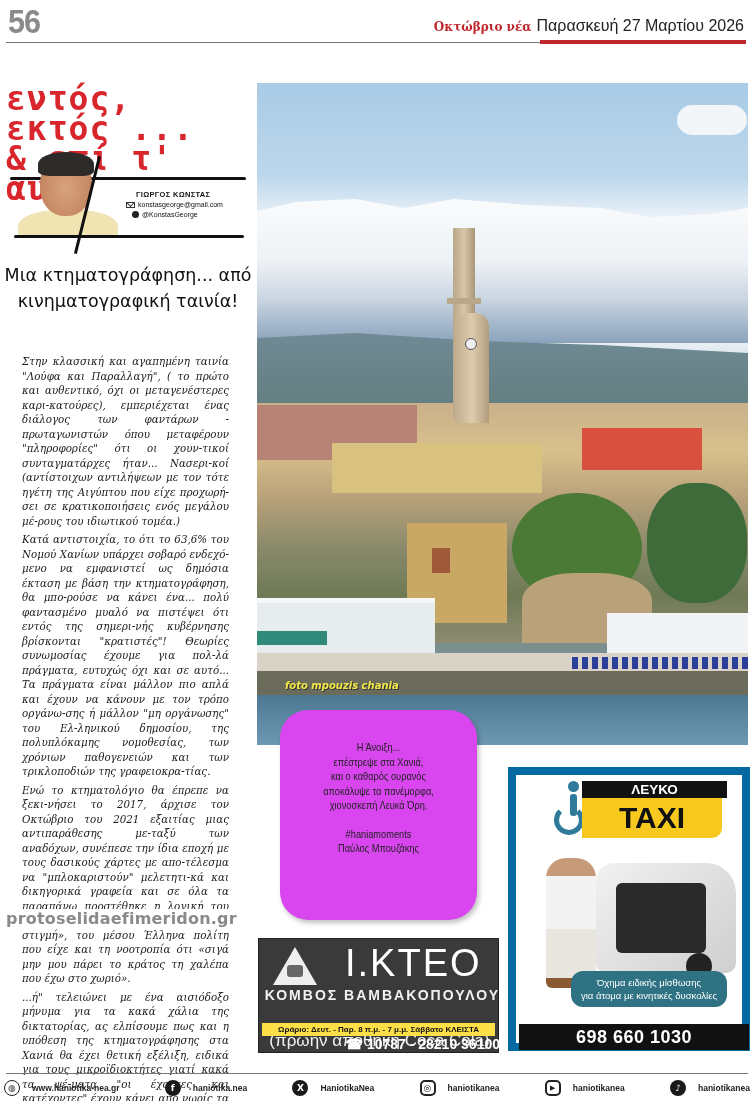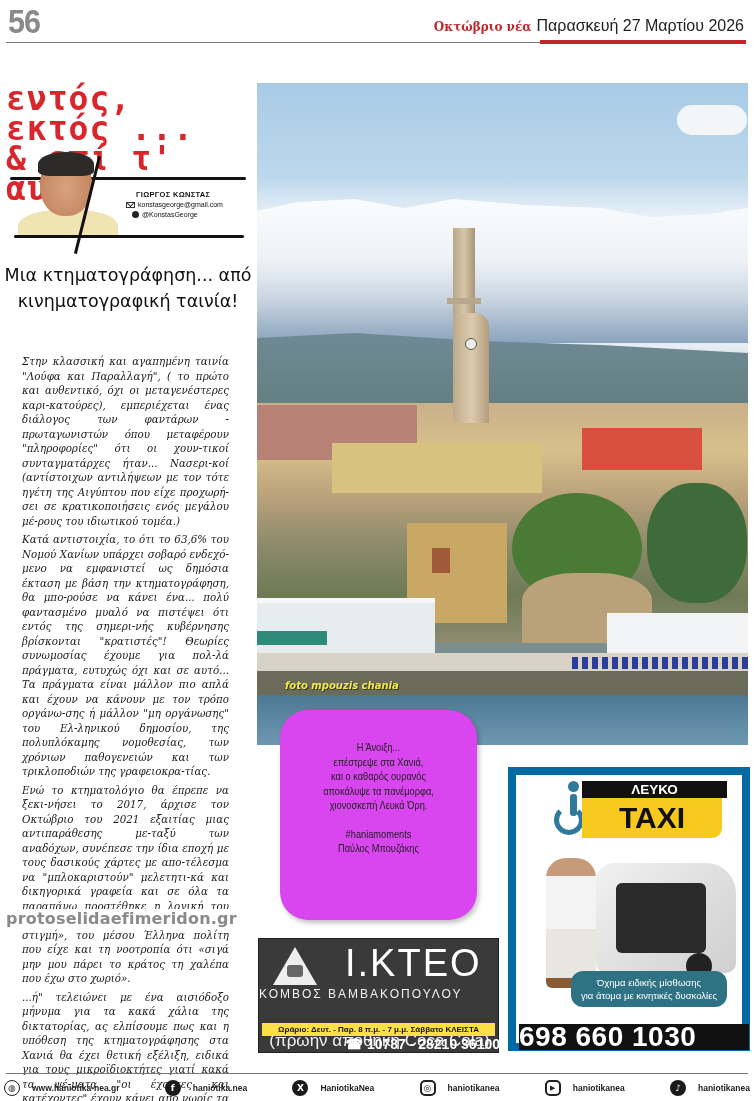--- a/index.html
+++ b/index.html
@@ -74,40 +74,40 @@
   .caption-box { position: absolute; left: 280px; top: 710px; width: 197px; height: 210px; background: #d946ef; border-radius: 28px; box-shadow: 2px 3px 5px rgba(0,0,0,0.25); }
   .caption-text { position: absolute; left: 0; top: 30px; width: 197px; text-align: center; font-family: "Liberation Sans", sans-serif; font-size: 10.5px; line-height: 14.5px; color: #222; transform: scaleX(0.88); transform-origin: center; }
   .caption-text .gap { height: 14px; }
 
   
   .ad-kteo { position: absolute; left: 258px; top: 938px; width: 241px; height: 115px; background: #3a3a3a; border: 1px solid #222; }
   .kteo-logo { position: absolute; left: 14px; top: 8px; width: 44px; height: 38px; }
   .kteo-tri { width: 0; height: 0; border-left: 22px solid transparent; border-right: 22px solid transparent; border-bottom: 38px solid #eeeeee; }
   .kteo-car { position: absolute; left: 14px; top: 18px; width: 16px; height: 12px; background: #666; border-radius: 3px; }
   .kteo-title { position: absolute; left: 62px; top: 2px; font-family: "Liberation Sans", sans-serif; font-size: 38px; line-height: 44px; color: #ffffff; letter-spacing: 2px; margin-left: 24px; }
-  .kteo-sub { position: absolute; left: 0; top: 48px; width: 241px; text-align: left; font-family: "Liberation Sans", sans-serif; font-weight: normal; font-size: 12px; color: #f2f2f2; letter-spacing: 2px; }
+  .kteo-sub { position: absolute; left: 0; top: 48px; width: 241px; text-align: right; font-family: "Liberation Sans", sans-serif; font-weight: bold; font-size: 14px; color: #f2f2f2; letter-spacing: 2px; }
   .kteo-sub2 { position: absolute; left: 0; top: 65px; width: 241px; text-align: center; font-family: "Liberation Sans", sans-serif; font-size: 17px; color: #f2f2f2; margin-top: 27px; }
   .kteo-hours { position: absolute; left: 3px; top: 84px; width: 233px; height: 13px; background: #fde047; text-align: center; font-family: "Liberation Sans", sans-serif; font-weight: bold; font-size: 8px; line-height: 13px; color: #111; white-space: nowrap; }
   .kteo-phone { position: absolute; left: 0; top: 97px; width: 241px; text-align: right; font-family: "Liberation Sans", sans-serif; font-weight: bold; font-size: 14px; color: #ffffff; }
 
   
   .ad-taxi { position: absolute; left: 508px; top: 767px; width: 242px; height: 284px; background: #ffffff; border: 8px solid #0369a1; }
   .taxi-wheel-icon { position: absolute; left: 36px; top: 6px; width: 52px; height: 58px; }
   .taxi-wheel-icon .head { position: absolute; left: 16px; top: 0; width: 11px; height: 11px; border-radius: 50%; background: #2f7a9a; }
   .taxi-wheel-icon .body { position: absolute; left: 18px; top: 13px; width: 7px; height: 22px; background: #2f7a9a; border-radius: 3px; }
   .taxi-wheel-icon .wheel { position: absolute; left: 2px; top: 24px; width: 30px; height: 30px; border-radius: 50%; border: 5px solid #2f7a9a; border-top-color: transparent; }
   .taxi-black-bar { position: absolute; left: 66px; top: 6px; width: 145px; height: 17px; background: #111; color: #fff; text-align: center; font-family: "Liberation Sans", sans-serif; font-weight: bold; font-size: 13.5px; line-height: 17px; }
   .taxi-yellow-bar { position: absolute; left: 66px; top: 23px; width: 140px; height: 40px; background: #f7c91f; border-radius: 0 0 10px 0; text-align: center; font-family: "Liberation Sans", sans-serif; font-weight: bold; font-size: 30px; line-height: 40px; color: #111; }
   .taxi-photo { position: absolute; left: 20px; top: 68px; width: 205px; height: 150px; }
   .taxi-van { position: absolute; left: 60px; top: 20px; width: 140px; height: 110px; background: linear-gradient(135deg, #f1f1f1, #cfcfcf); border-radius: 18px 30px 10px 10px; }
   .taxi-van-inner { position: absolute; left: 80px; top: 40px; width: 90px; height: 70px; background: #2a2a2a; border-radius: 6px; }
   .taxi-wheel { position: absolute; left: 150px; top: 110px; width: 26px; height: 26px; border-radius: 50%; background: #222; }
   .taxi-man { position: absolute; left: 10px; top: 15px; width: 50px; height: 130px; background: linear-gradient(180deg, #c79a7a 0 14%, #f3f3f3 14% 55%, #e9e6df 55% 92%, #8a5a32 92%); border-radius: 20px 20px 6px 6px; }
   .taxi-pill { position: absolute; left: 55px; top: 196px; width: 156px; height: 36px; background: #2f7283; border-radius: 12px; color: #fff; text-align: center; font-family: "Liberation Sans", sans-serif; font-size: 9.5px; line-height: 13px; padding-top: 5px; }
-  .taxi-phone-bar { position: absolute; left: 3px; top: 249px; width: 230px; height: 26px; background: #111; color: #fff; text-align: left; font-family: "Liberation Sans", sans-serif; font-weight: bold; font-size: 28px; line-height: 26px; letter-spacing: 0.5px; }
+  .taxi-phone-bar { position: absolute; left: 3px; top: 249px; width: 230px; height: 26px; background: #111; color: #fff; text-align: center; font-family: "Liberation Sans", sans-serif; font-weight: bold; font-size: 18px; line-height: 26px; letter-spacing: 0.5px; }
 
   
   .footer-line { position: absolute; left: 6px; top: 1073px; width: 742px; height: 1px; background: #777; }
   .footer { position: absolute; left: 4px; top: 1079px; width: 746px; height: 18px; display: flex; align-items: center; justify-content: space-between; font-family: "Liberation Sans", sans-serif; font-weight: bold; font-size: 8.5px; color: #222; }
   .footer-item { display: flex; align-items: center; gap: 12px; }
   .f-icon { display: inline-flex; align-items: center; justify-content: center; width: 16px; height: 16px; border-radius: 50%; background: #1a1a1a; color: #fff; font-size: 9px; font-weight: bold; font-family: "DejaVu Sans", sans-serif; }
   .f-icon.globe { background: #fff; border: 1.5px solid #222; color: #222; }
   .f-icon.insta { border-radius: 5px; background: #fff; border: 2px solid #222; color: #222; }
   .f-icon.yt { border-radius: 5px; background: #fff; border: 2px solid #222; color: #222; font-size: 7px; }
 </style>

